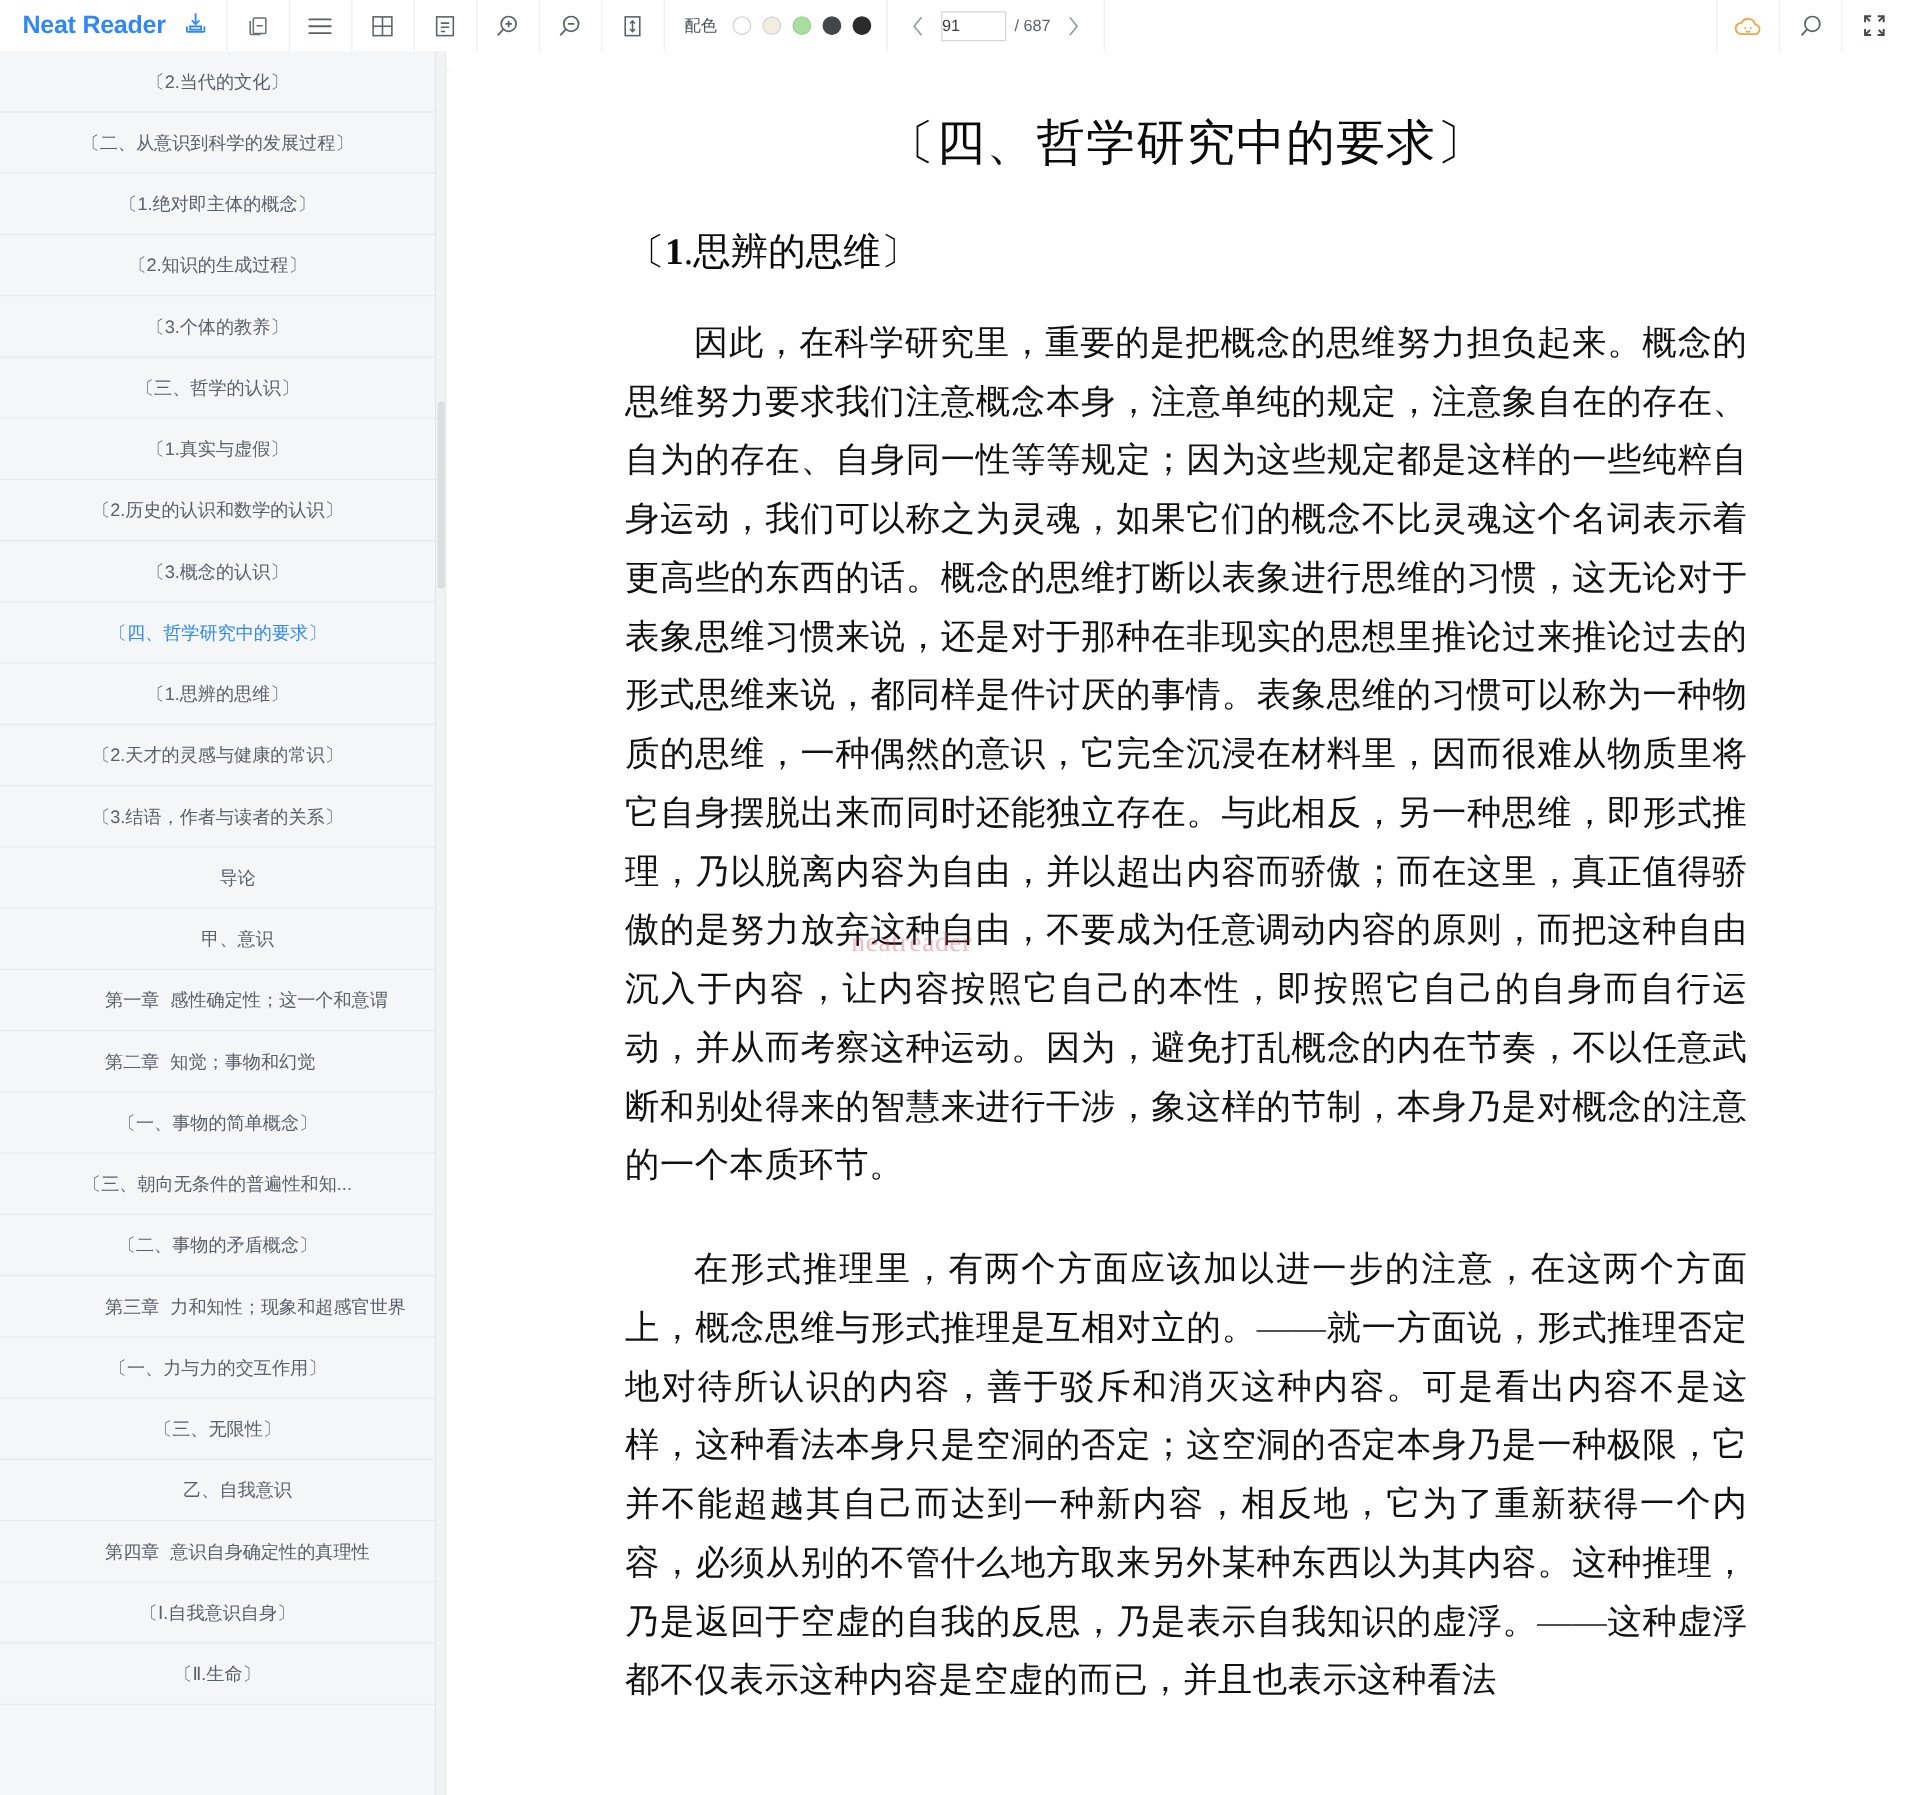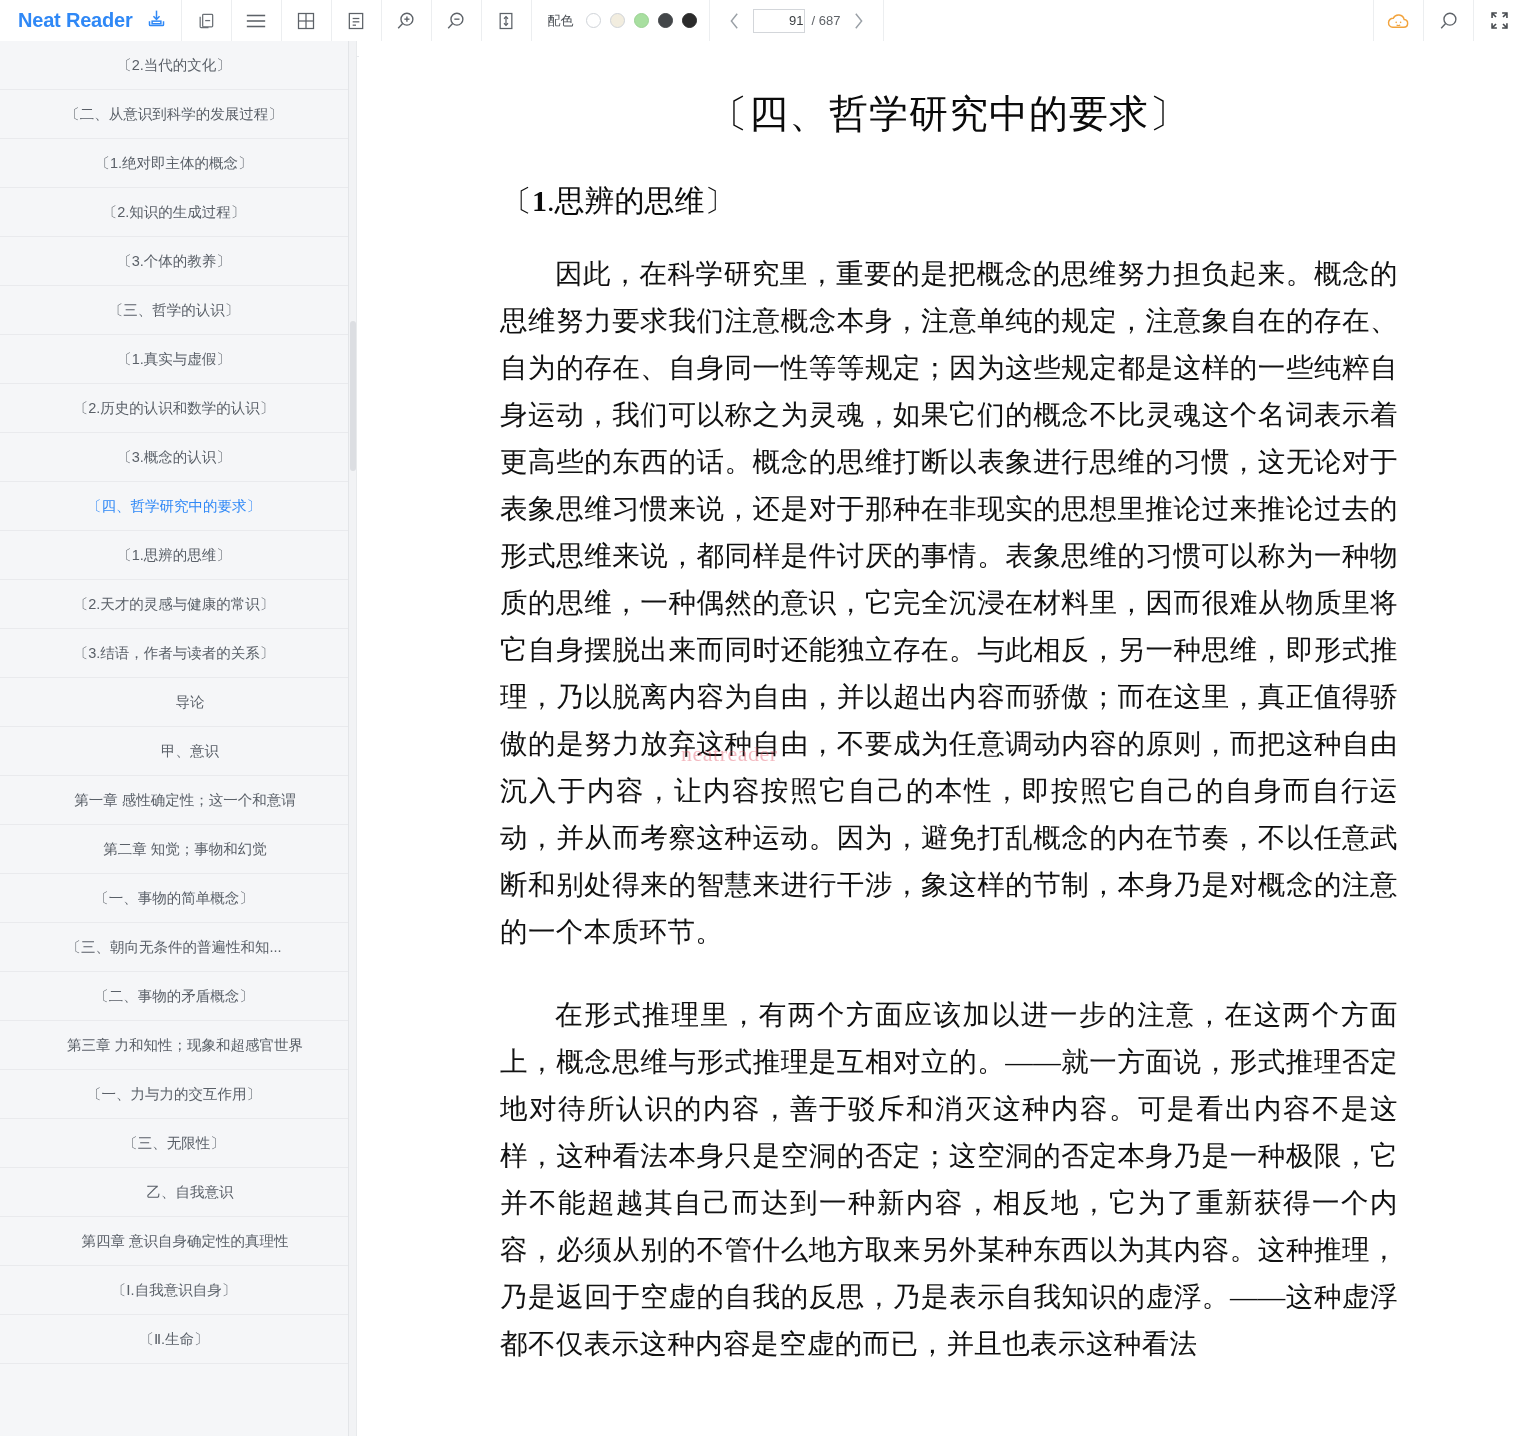--- a/index.html
+++ b/index.html
@@ -56,21 +56,21 @@
   #pager .arrow {
     width: 22px; height: 30px;
     display: flex; align-items: center; justify-content: center;
     color: #9aa0a6;
     cursor: pointer;
   }
   #pagebox {
     width: 52px; height: 24px;
     border: 1px solid #d3d6da;
     background: #fff;
-    text-align: right;
+    text-align: left;
     font-size: 13px; color: #3c4043;
     line-height: 22px;
   }
   #pagetotal { font-size: 13px; color: #5f6368; white-space: nowrap; }
 
   #tb-spacer { flex: 1 1 auto; border-right: 1px solid #eceef0; }
   #tb-right { display: flex; align-items: stretch; }
 
   
   #sidebar {
@@ -87,21 +87,21 @@
     font-size: 14.5px;
     color: #5a6068;
     padding: 0 14px;
     white-space: nowrap;
     overflow: hidden;
     cursor: pointer;
   }
   .toc-item.first { border-top: none; }
   .toc-item.active { color: #2f88f6; }
   .toc-item.lv0 { justify-content: center; padding-left: 46px; }
-  .toc-item.lv1 { justify-content: center; padding-left: 36px; }
+  .toc-item.lv1 { justify-content: flex-start; padding-left: 84px; font-family: Liberation Mono, monospace; }
   .toc-item.lv2 { justify-content: center; align-items: center; }
 
   #sb-scroll {
     position: absolute; left: 348px; top: 41px;
     width: 9px; height: 1395px;
     background: #f2f3f5;
     border-left: 1px solid #e3e5e8;
     border-right: 1px solid #e8eaec;
   }
   #sb-thumb {

